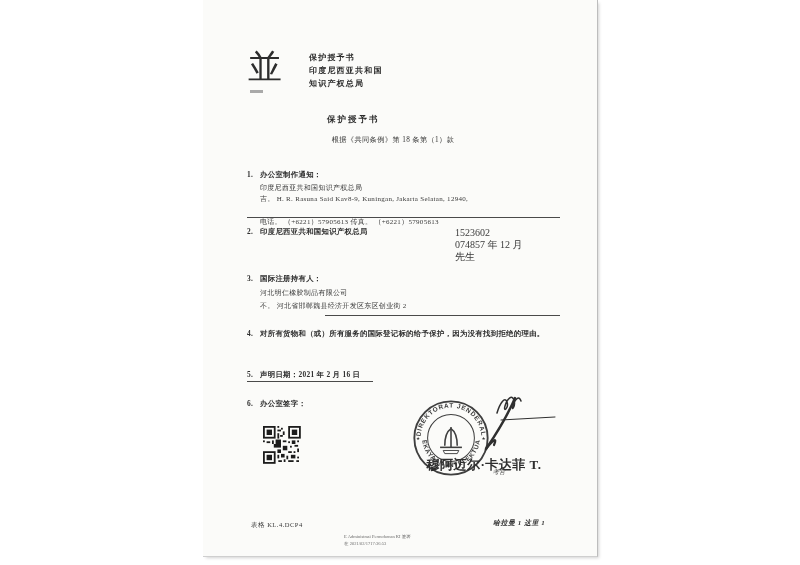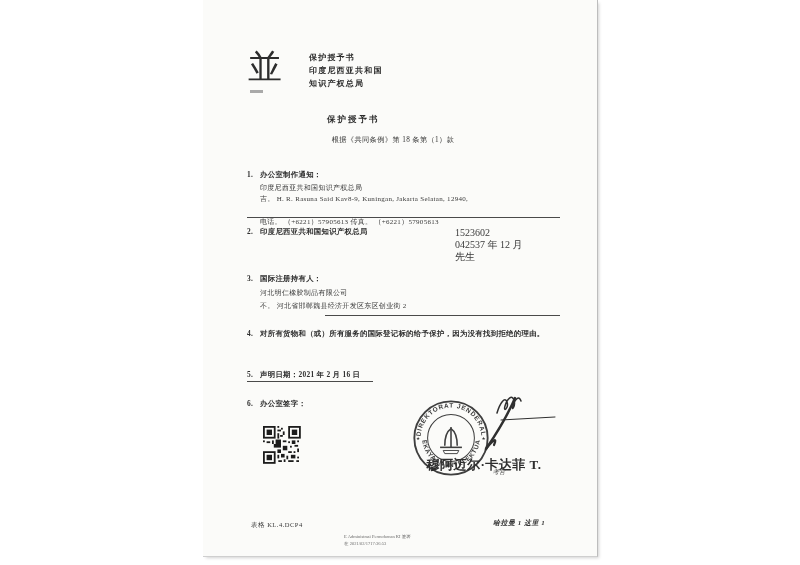--- a/index.html
+++ b/index.html
@@ -79,21 +79,21 @@
     <div class="abs sub" style="top:183px;">印度尼西亚共和国知识产权总局</div>
     <div class="abs sub" style="top:194px;">吉。 H. R. Rasuna Said Kav8-9, Kuningan, Jakarta Selatan, 12940,</div>
     <div class="abs sub" style="top:217px;">电话。 （+6221）57905613 传真。 （+6221）57905613</div>
     <div class="abs hline" style="left:44px; top:217px; width:313px;"></div>
 
     <div class="abs row" style="top:227px;">
       <span class="num">2.</span><span class="lbl">印度尼西亚共和国知识产权总局</span>
     </div>
     <div class="abs val-col" style="top:227px;">
       <div>1523602</div>
-      <div>042537 年 12 月</div>
+      <div>074857 年 12 月</div>
       <div>先生</div>
     </div>
 
     <div class="abs row" style="top:274px;">
       <span class="num">3.</span><span class="lbl">国际注册持有人：</span>
     </div>
     <div class="abs sub" style="top:288px;">河北明仁橡胶制品有限公司</div>
     <div class="abs sub" style="top:301px;">不。 河北省邯郸魏县经济开发区东区创业街 2</div>
     <div class="abs hline" style="left:122px; top:315px; width:235px;"></div>
 

